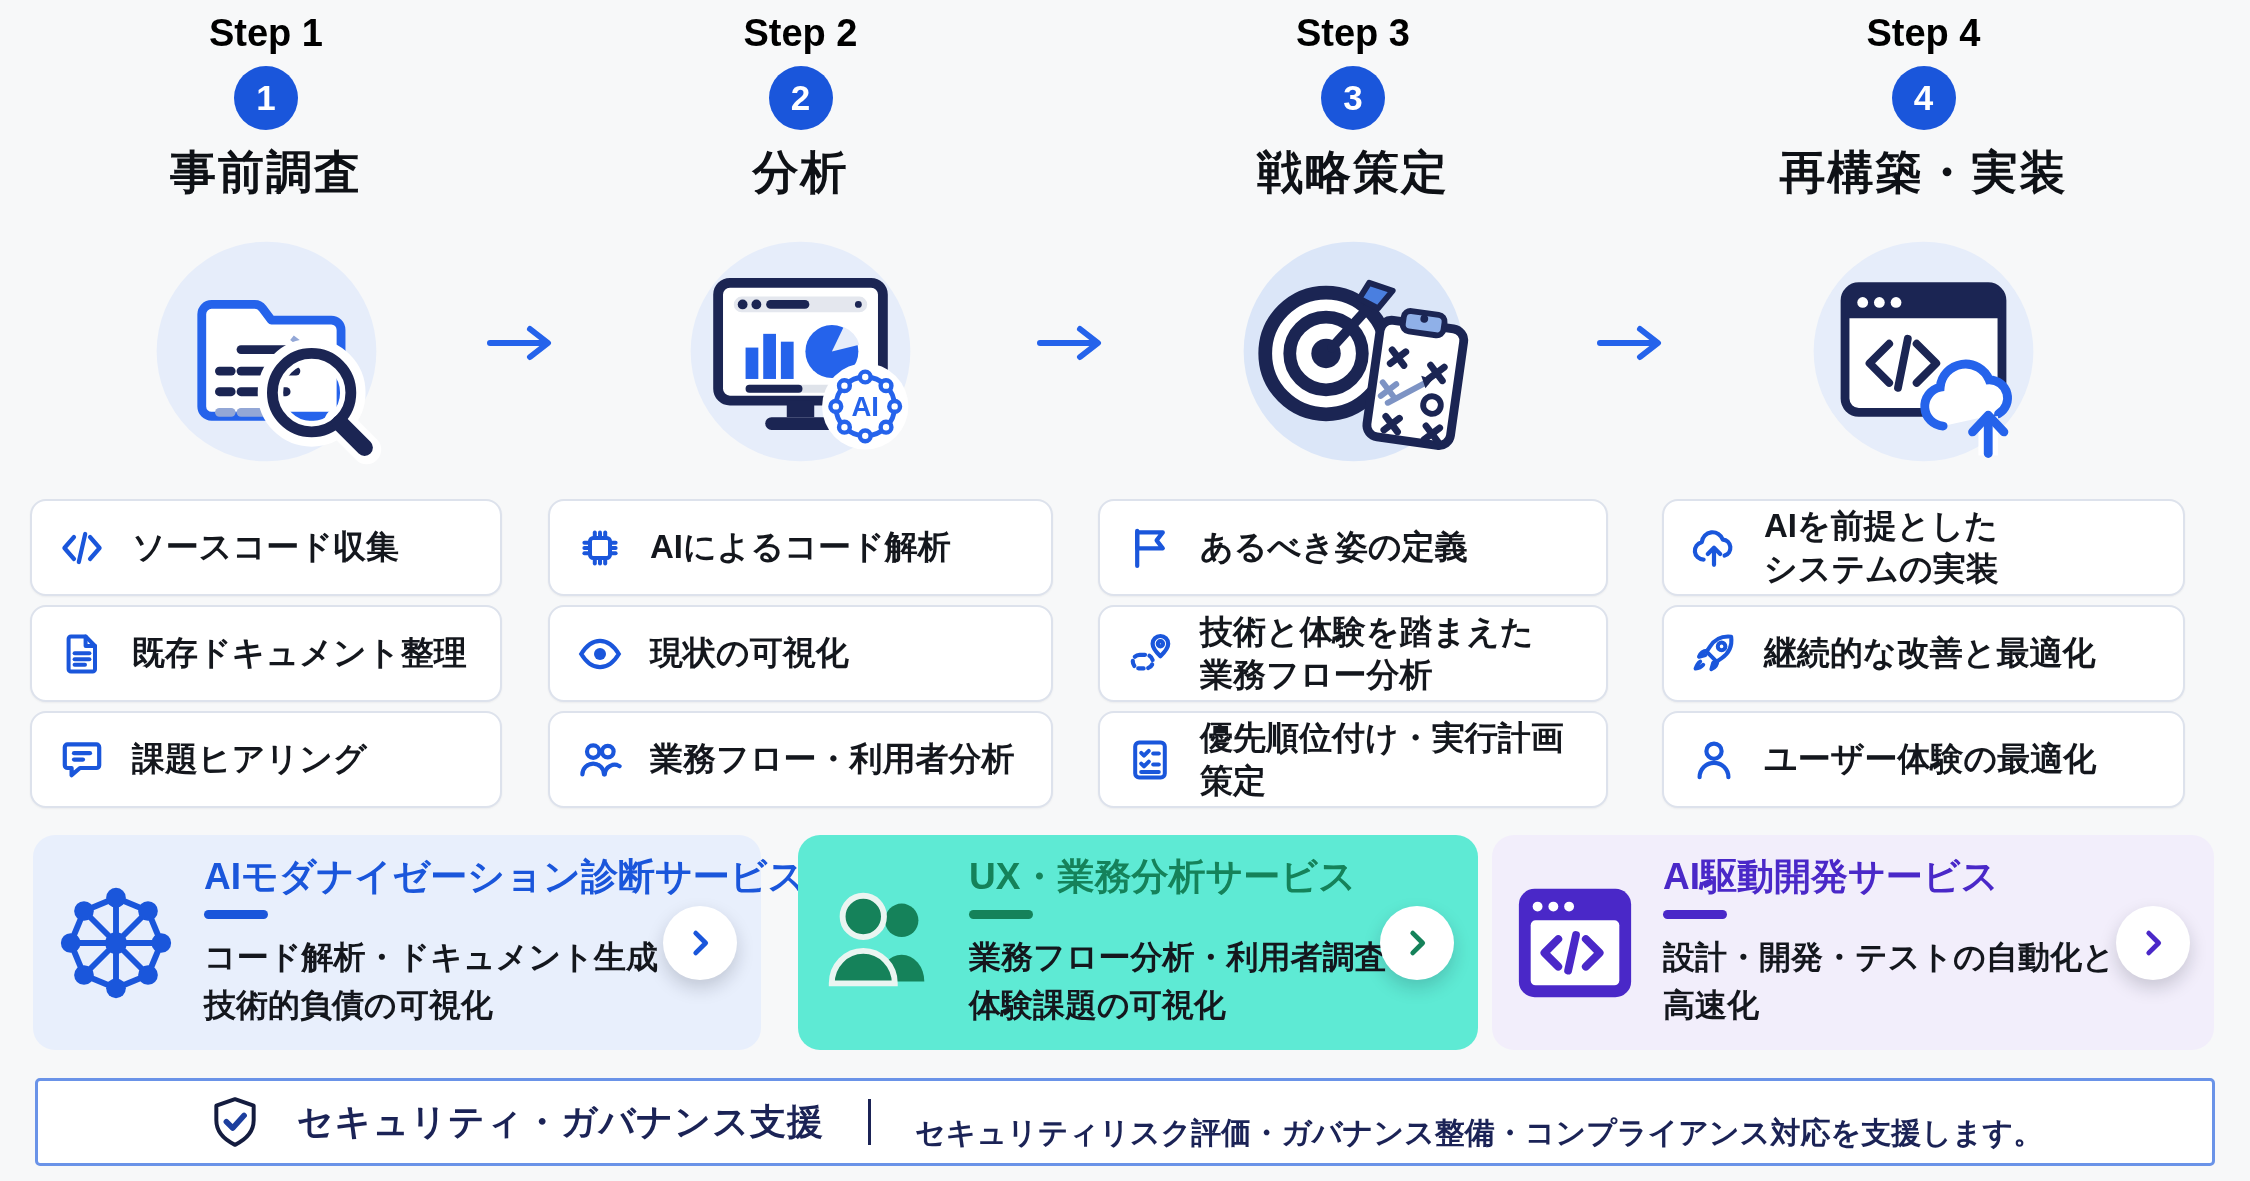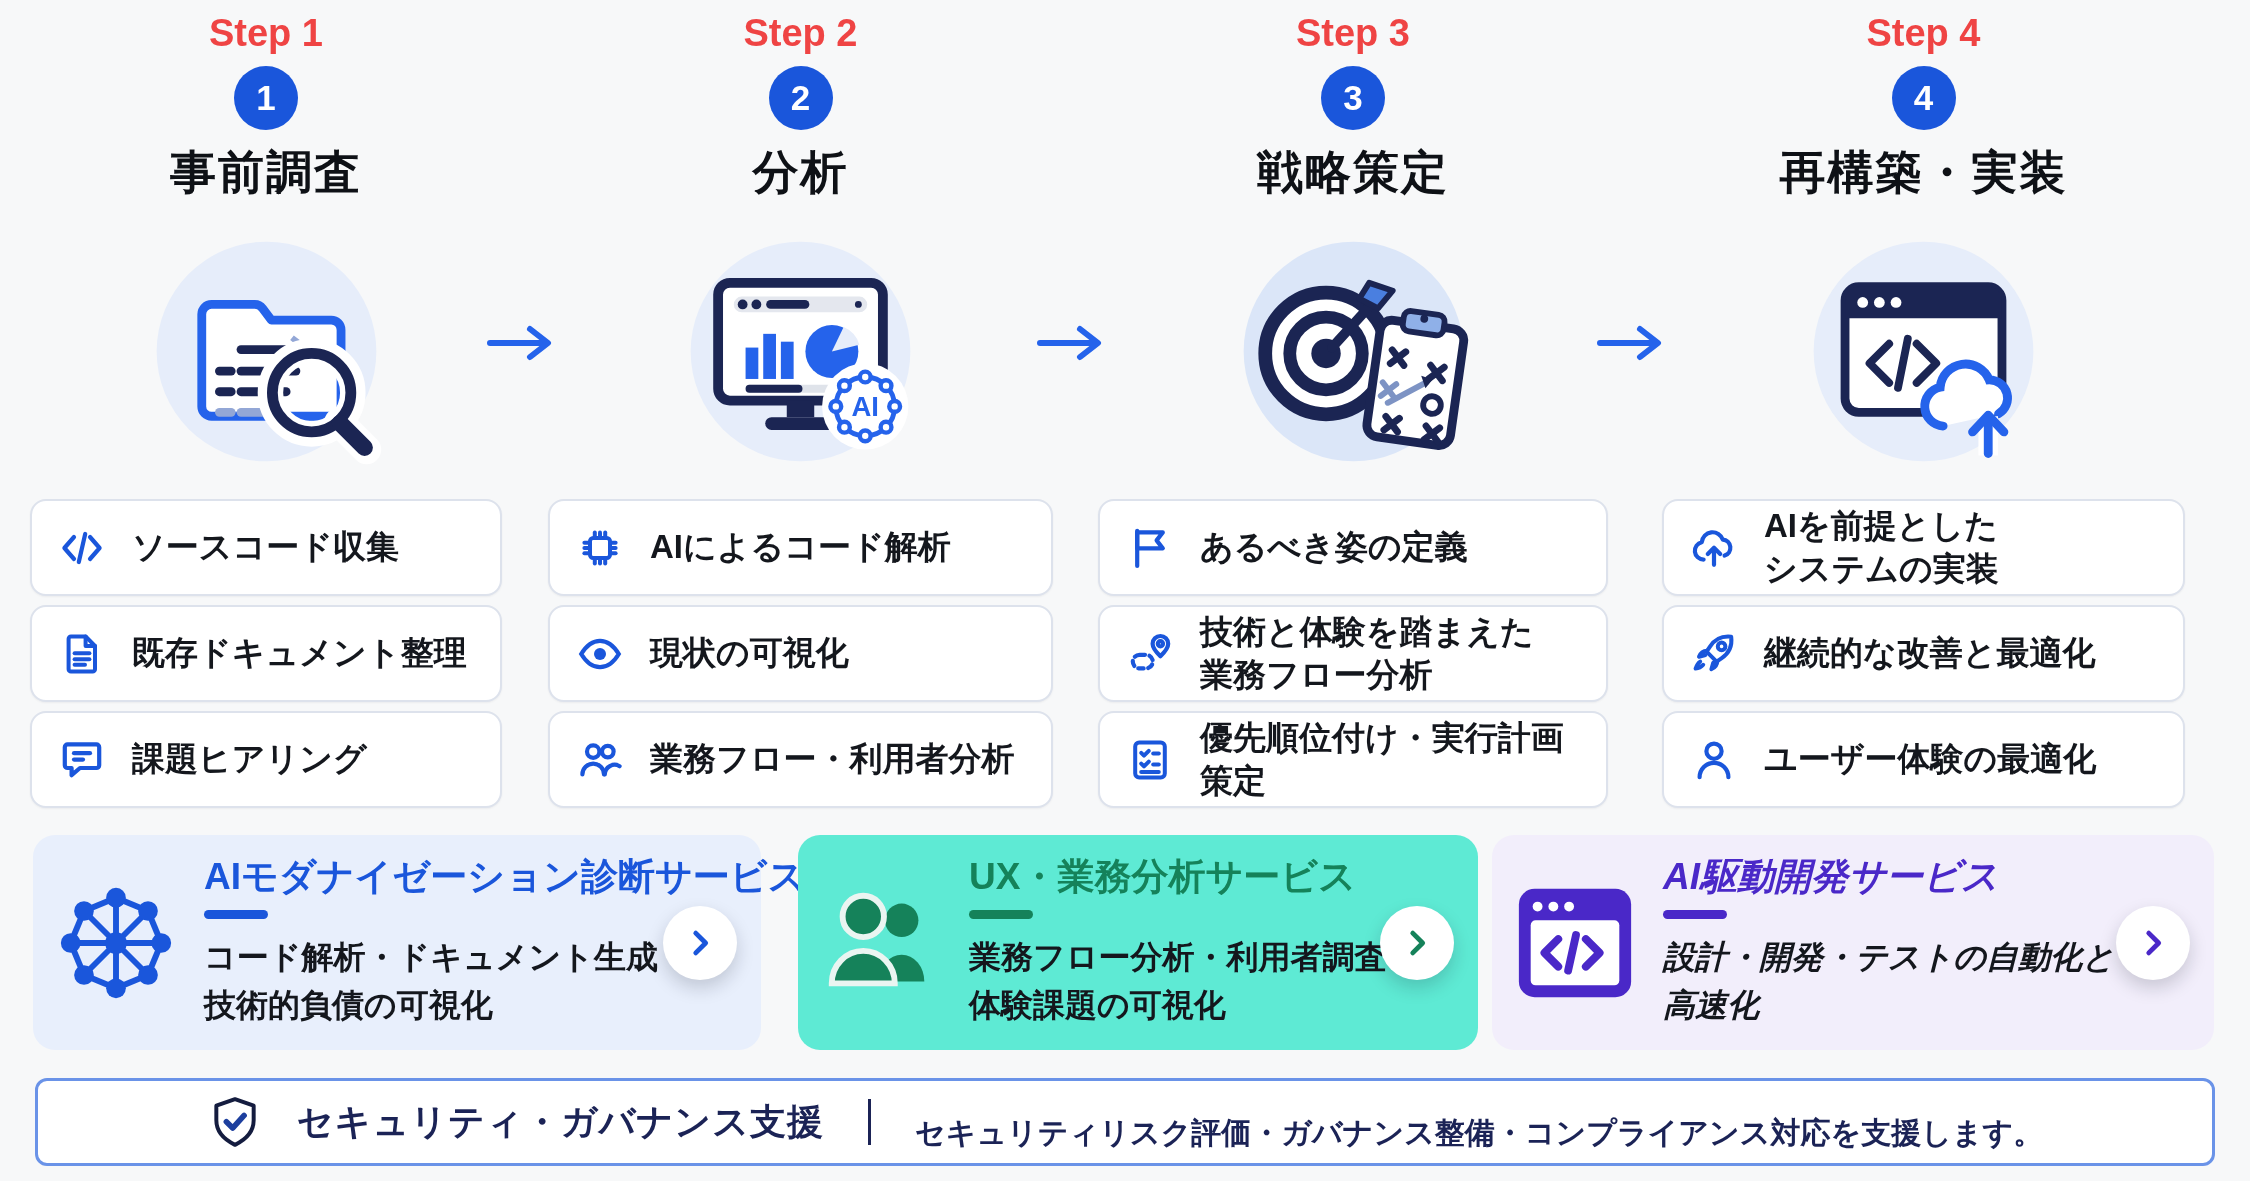--- a/index.html
+++ b/index.html
@@ -8,59 +8,59 @@
     background:#f7f8f9;
     font-family:"Liberation Sans", sans-serif;
     color:#14171d;
   }
   
   .step-col{position:absolute;top:10px;display:flex;flex-direction:column;align-items:center;}
   #col1{left:30px;width:472px;}
   #col2{left:548px;width:505px;}
   #col3{left:1098px;width:510px;}
   #col4{left:1662px;width:523px;}
-  .step-label{font-size:38px;font-weight:700;color:#ef4444;line-height:46px;}
+  .step-label{font-size:38px;font-weight:700;color:#000000;line-height:46px;}
   .step-badge{width:64px;height:64px;border-radius:50%;background:#1a56db;color:#fff;
     font-size:35px;font-weight:700;display:flex;align-items:center;justify-content:center;margin-top:10px;}
   .step-title{margin:12px 0 16px 0;font-size:46px;font-weight:800;color:#0e1116;letter-spacing:2px;line-height:60px;}
   .step-illus{margin-top:6px;width:255px;height:255px;}
   .step-illus svg{width:255px;height:255px;display:block;}
   .items{width:100%;margin-top:20px;display:flex;flex-direction:column;gap:9px;}
   .item-box{background:#ffffff;border:2px solid #dde2ec;border-radius:16px;height:97px;
     display:flex;align-items:center;padding:0 26px;gap:26px;box-sizing:border-box;
     box-shadow:0 1px 2px rgba(16,24,40,.05);}
   .item-icon{width:48px;height:48px;flex:none;}
   .item-icon svg{width:48px;height:48px;display:block;}
   .item-text{font-size:33px;font-weight:700;color:#14171d;white-space:pre-line;line-height:1.3;}
   
   .flow-arrow{position:absolute;top:320px;width:82px;height:46px;}
   #arrow1{left:484px;} #arrow2{left:1034px;} #arrow3{left:1594px;}
   
   .service-card{position:absolute;top:835px;height:215px;border-radius:22px;
     display:flex;align-items:center;padding:0 19px;box-sizing:border-box;cursor:pointer;}
   #card1{left:33px;width:728px;background:#e8effc;}
   #card2{left:798px;width:680px;background:#5eead4;}
-  #card3{left:1492px;width:722px;background:#f2eefb;font-style:italic;}
+  #card3{left:1492px;width:722px;background:#f2eefb;}
   .card-icon{width:128px;height:128px;flex:none;margin-right:24px;}
   .card-icon svg{width:128px;height:128px;display:block;}
   .card-body{flex:1;min-width:0;}
   .card-title{font-size:37px;font-weight:800;white-space:nowrap;line-height:1.15;}
   #card1 .card-title,#card1 .card-bar{color:#1a56db;background-color:transparent;}
   .card-bar{width:64px;height:9px;border-radius:5px;margin:12px 0 14px;}
   #card1 .card-bar{background:#1a56db;}
   #card2 .card-title{color:#15825a;} #card2 .card-bar{background:#15825a;}
   #card3 .card-title{color:#4a28c8;} #card3 .card-bar{background:#4a28c8;}
   .card-desc{font-size:32px;font-weight:700;color:#14171d;line-height:1.5;white-space:pre-line;}
   .card-chevron{position:absolute;right:24px;top:50%;transform:translateY(-50%);
     width:74px;height:74px;background:#fff;border-radius:50%;
     box-shadow:0 8px 18px rgba(16,24,40,.18);display:flex;align-items:center;justify-content:center;}
   .card-chevron svg{width:34px;height:34px;}
   
   .footer-bar{position:absolute;left:35px;top:1078px;width:2180px;height:88px;background:#fff;
-    border:3px solid #6a93e8;border-radius:12px;display:flex;align-items:center;justify-content:center;
+    border:3px solid #6a93e8;border-radius:5px;display:flex;align-items:center;justify-content:center;
     gap:34px;box-sizing:border-box;}
   .footer-shield{width:56px;height:56px;flex:none;}
   .footer-shield svg{width:56px;height:56px;display:block;}
   .footer-title{font-size:36px;font-weight:800;color:#1b2356;letter-spacing:1px;}
   .footer-divider{width:3px;height:46px;background:#1b2356;margin:0 10px;}
   .footer-desc{font-size:30px;font-weight:700;color:#1b2356;margin-top:23px;}
 </style>
 </head>
 <body>
 

